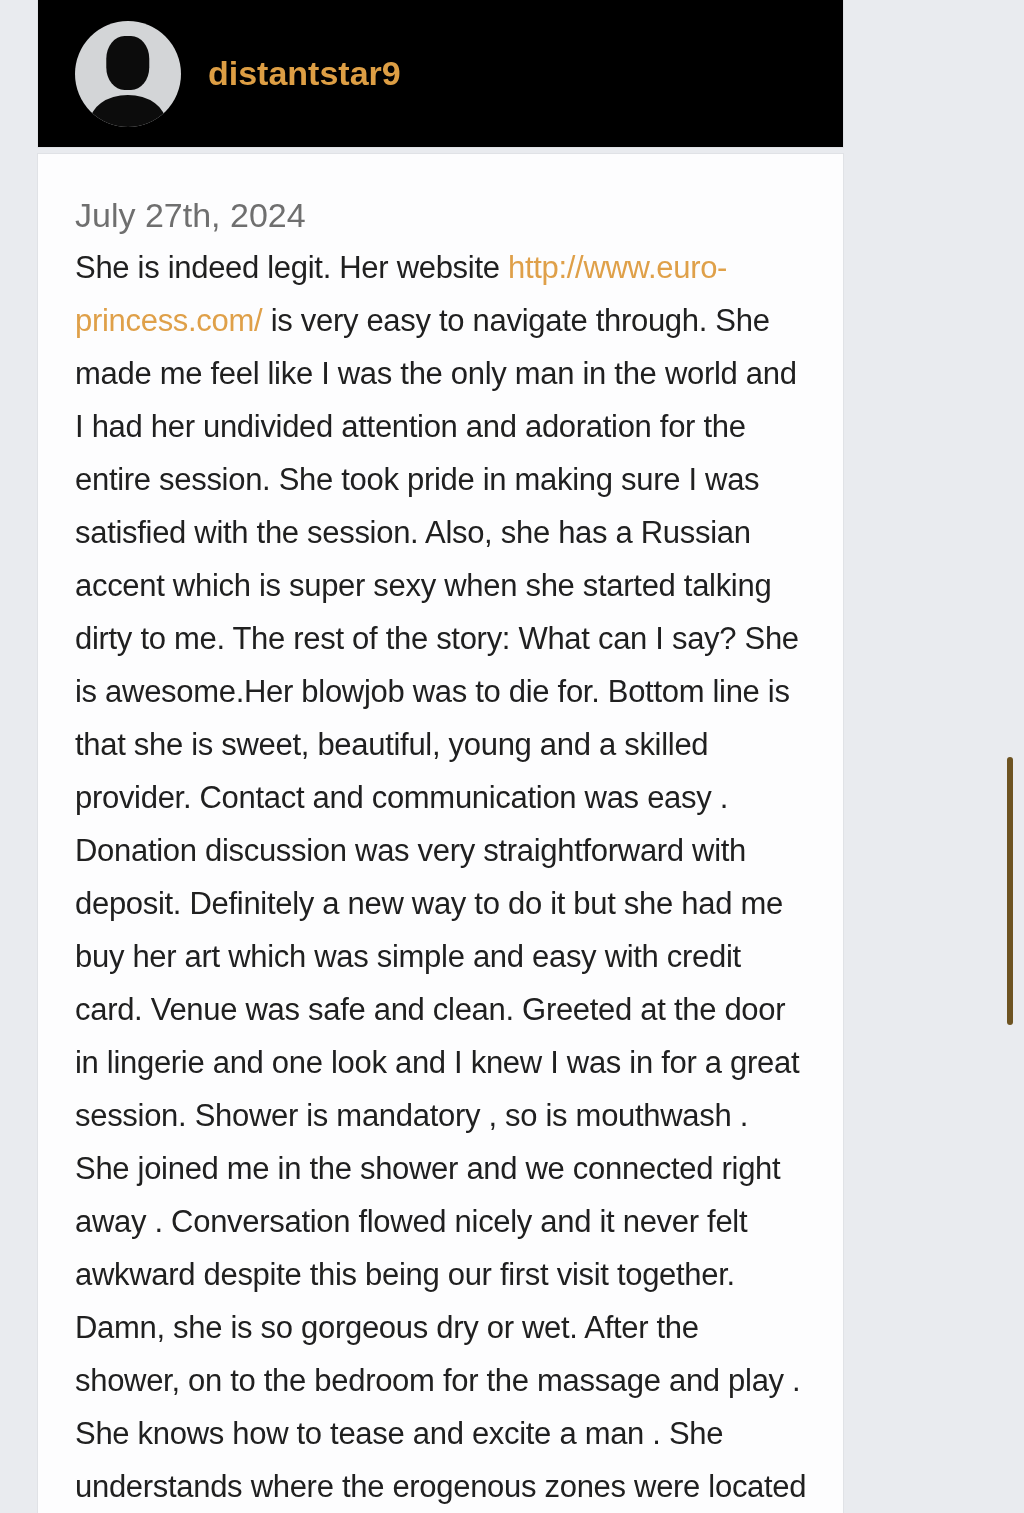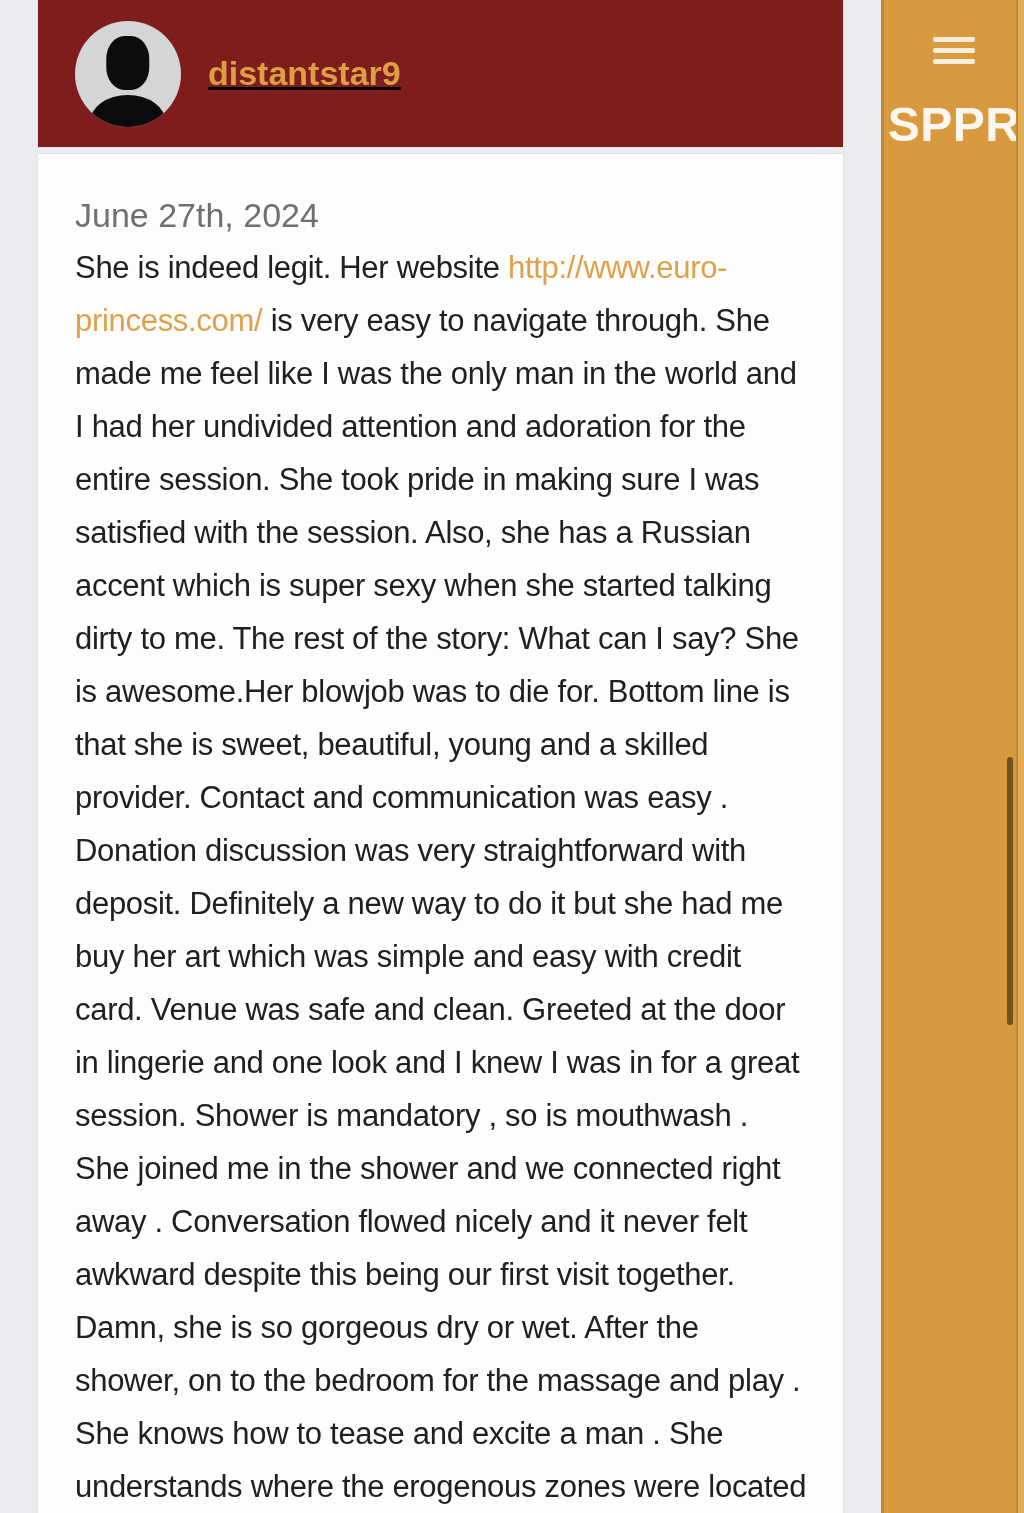--- a/index.html
+++ b/index.html
@@ -24,21 +24,21 @@
   
   .main-col {
     position: absolute;
     left: 37px;
     top: 0;
     width: 807px;
   }
   .header-card {
     box-sizing: border-box;
     height: 148px;
-    background: #7f1d1d;
+    background: #000000;
     border: 1px solid #e0e2e6;
     border-top: none;
     display: flex;
     align-items: center;
     padding-left: 37px;
     text-decoration: underline;
   }
   .avatar {
     width: 106px;
     height: 106px;
@@ -158,31 +158,22 @@
 
     <div class="header-card">
       <div class="avatar">
         <div class="avatar-head"></div>
         <div class="avatar-shoulders"></div>
       </div>
       <div class="username" style="color: rgb(221, 158, 68);">distantstar9</div>
     </div>
 
     <div class="content-card">
-      <div class="post-date" style="color: rgb(111, 111, 111);">June 27th, 2024</div>
+      <div class="post-date" style="color: rgb(111, 111, 111);">July 27th, 2024</div>
       <div class="post-body" style="color: rgb(32, 32, 32);"><span>She is indeed legit. Her website </span><a class="post-link" style="color: rgb(223, 160, 73);">http://www.euro-princess.com/</a><span> is very easy to navigate through. She made me feel like I was the only man in the world and I had her undivided attention and adoration for the entire session. She took pride in making sure I was satisfied with the session. Also, she has a Russian accent which is super sexy when she started talking dirty to me. The rest of the story: What can I say? She is awesome.Her blowjob was to die for. Bottom line is that she is sweet, beautiful, young and a skilled provider. Contact and communication was easy . Donation discussion was very straightforward with deposit. Definitely a new way to do it but she had me buy her art which was simple and easy with credit card. Venue was safe and clean. Greeted at the door in lingerie and one look and I knew I was in for a great session. Shower is mandatory , so is mouthwash . She joined me in the shower and we connected right away . Conversation flowed nicely and it never felt awkward despite this being our first visit together. Damn, she is so gorgeous dry or wet. After the shower, on to the bedroom for the massage and play . She knows how to tease and excite a man . She understands where the erogenous zones were located on me ! Session was safe and not rushed. And she is young, flexible, energetic and adorable. If I didn't</span></div>
     </div>
 
   </div>
 
-  <div class="sidebar" style="background: rgb(217, 153, 63); border-left-color: rgb(192, 134, 54);">
-    <div class="menu-button">
-      <div class="menu-bar"></div>
-      <div class="menu-bar"></div>
-      <div class="menu-bar"></div>
-    </div>
-    <div class="logo">SPPR</div>
-    <div class="page-scroll-track"></div>
-  </div>
 
   <div class="inner-scroll-thumb" style="background: rgb(109, 83, 33);"></div>
 
 </div>
 
 </body></html>

